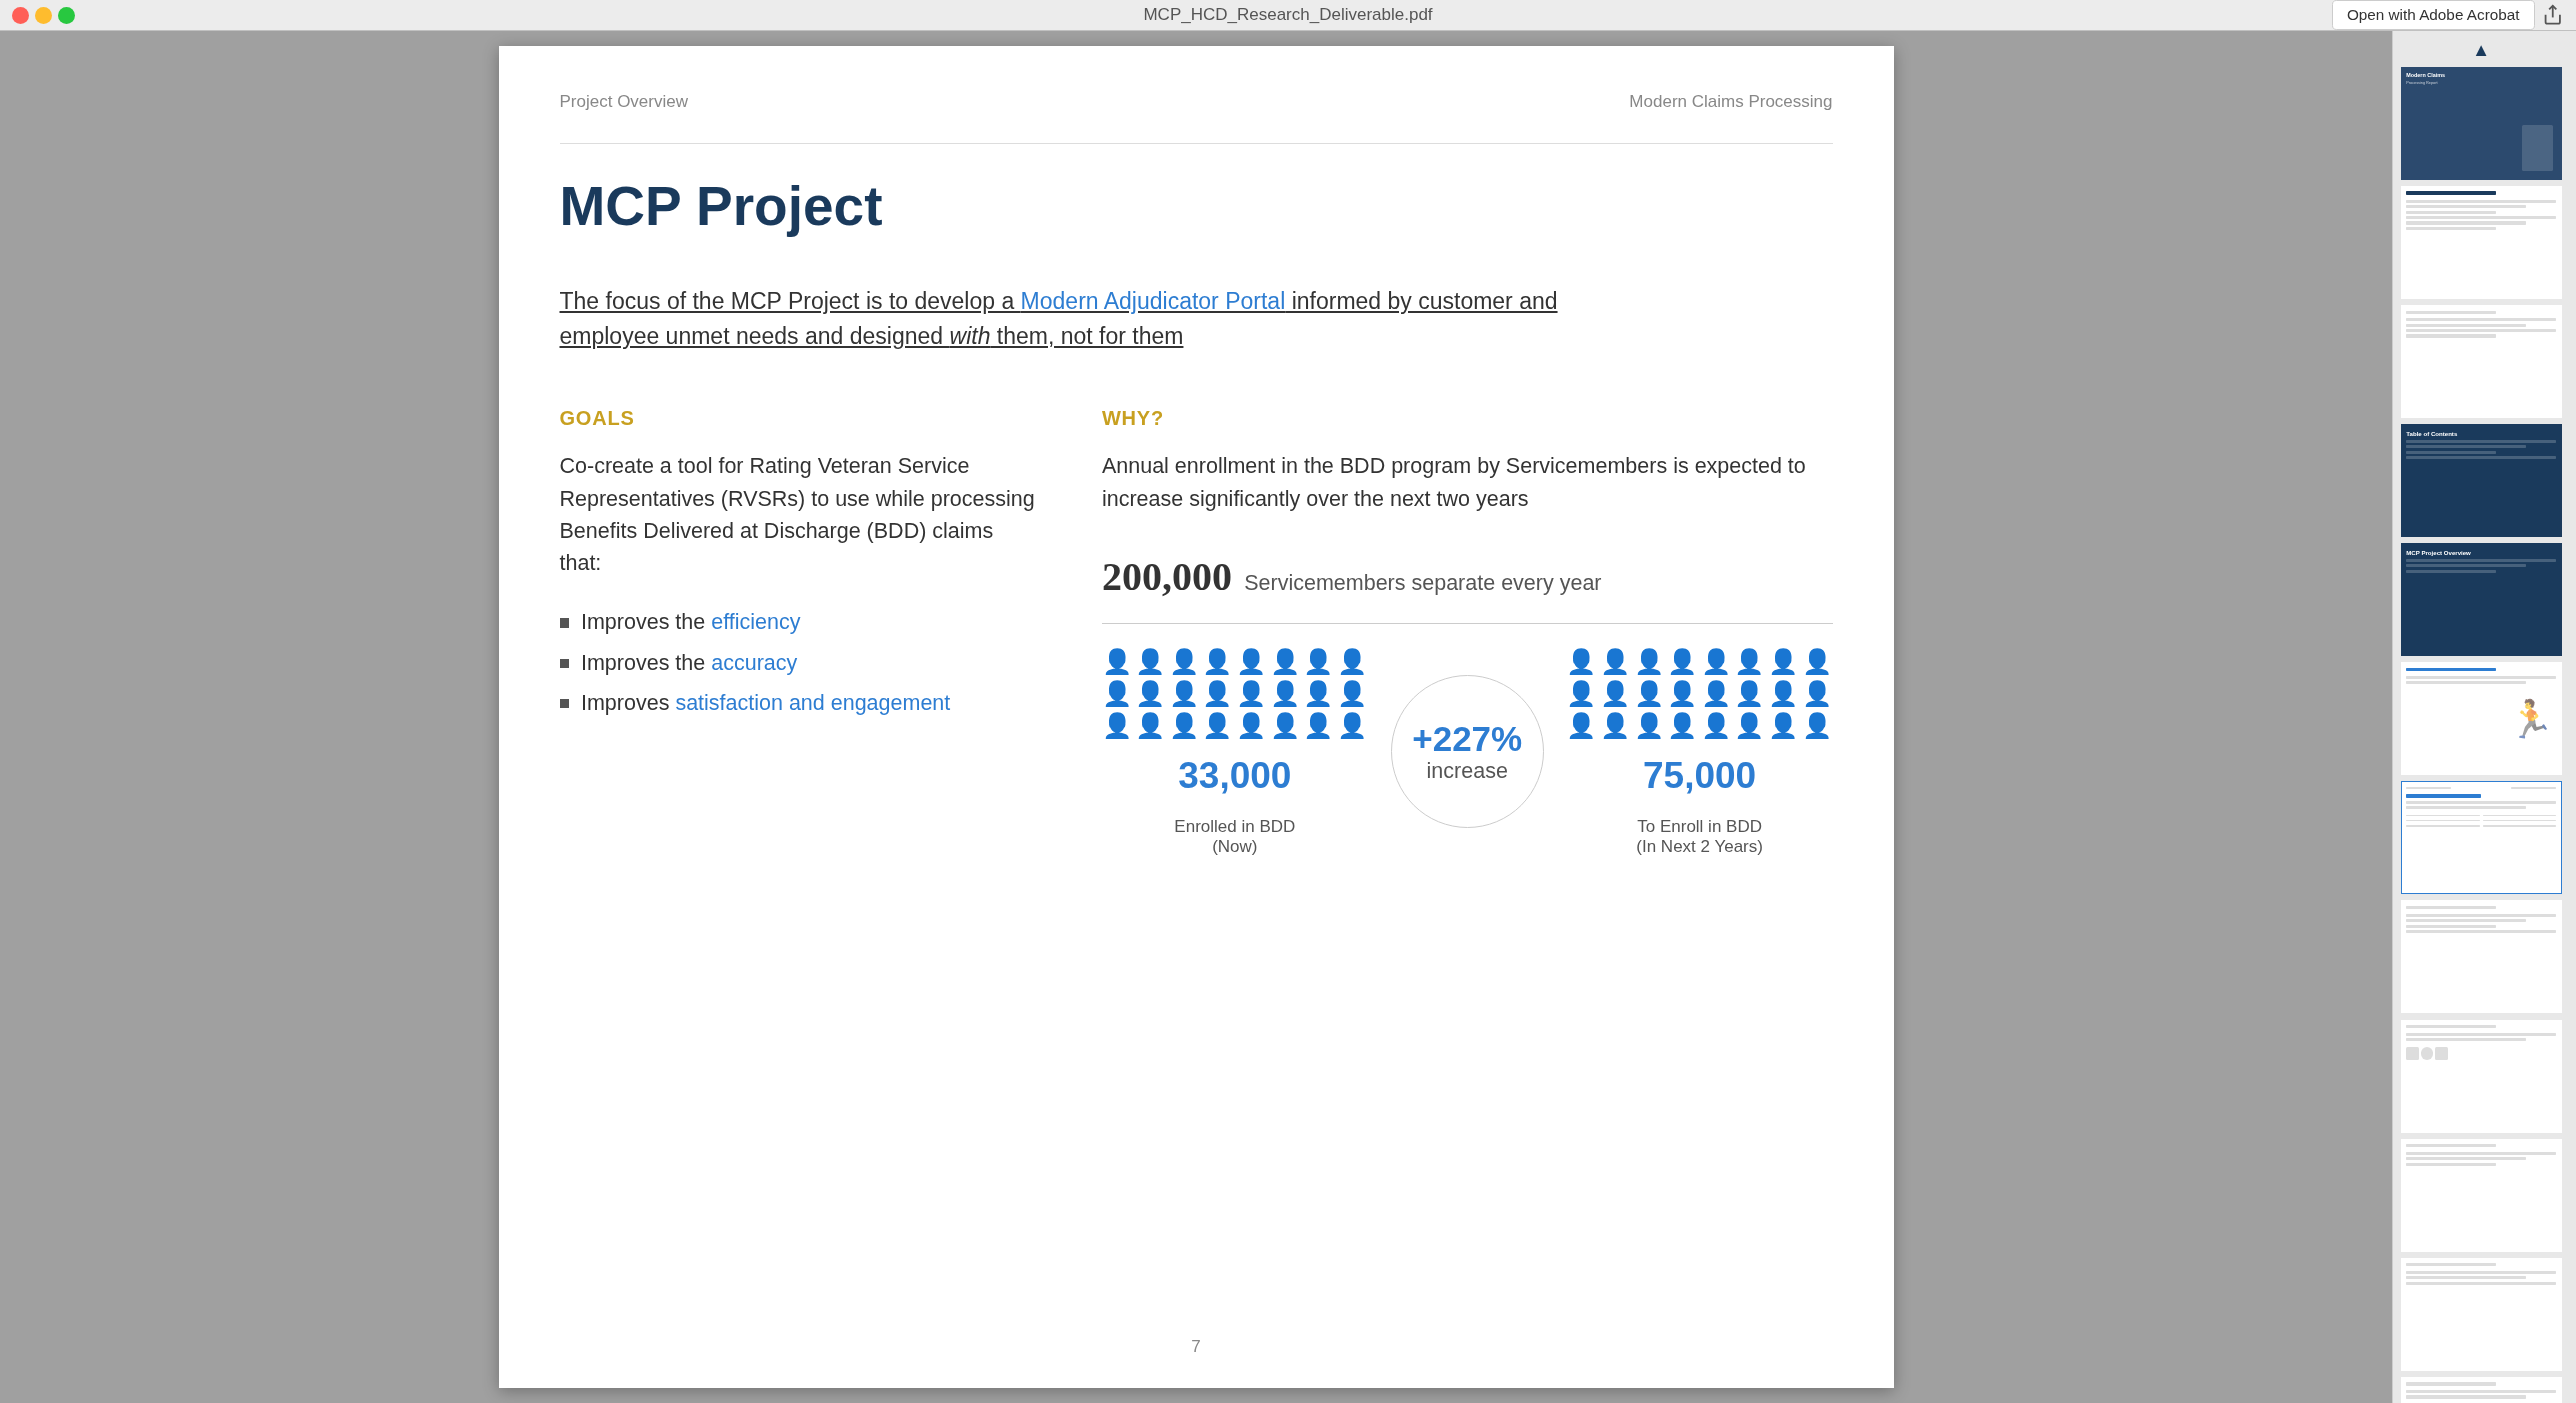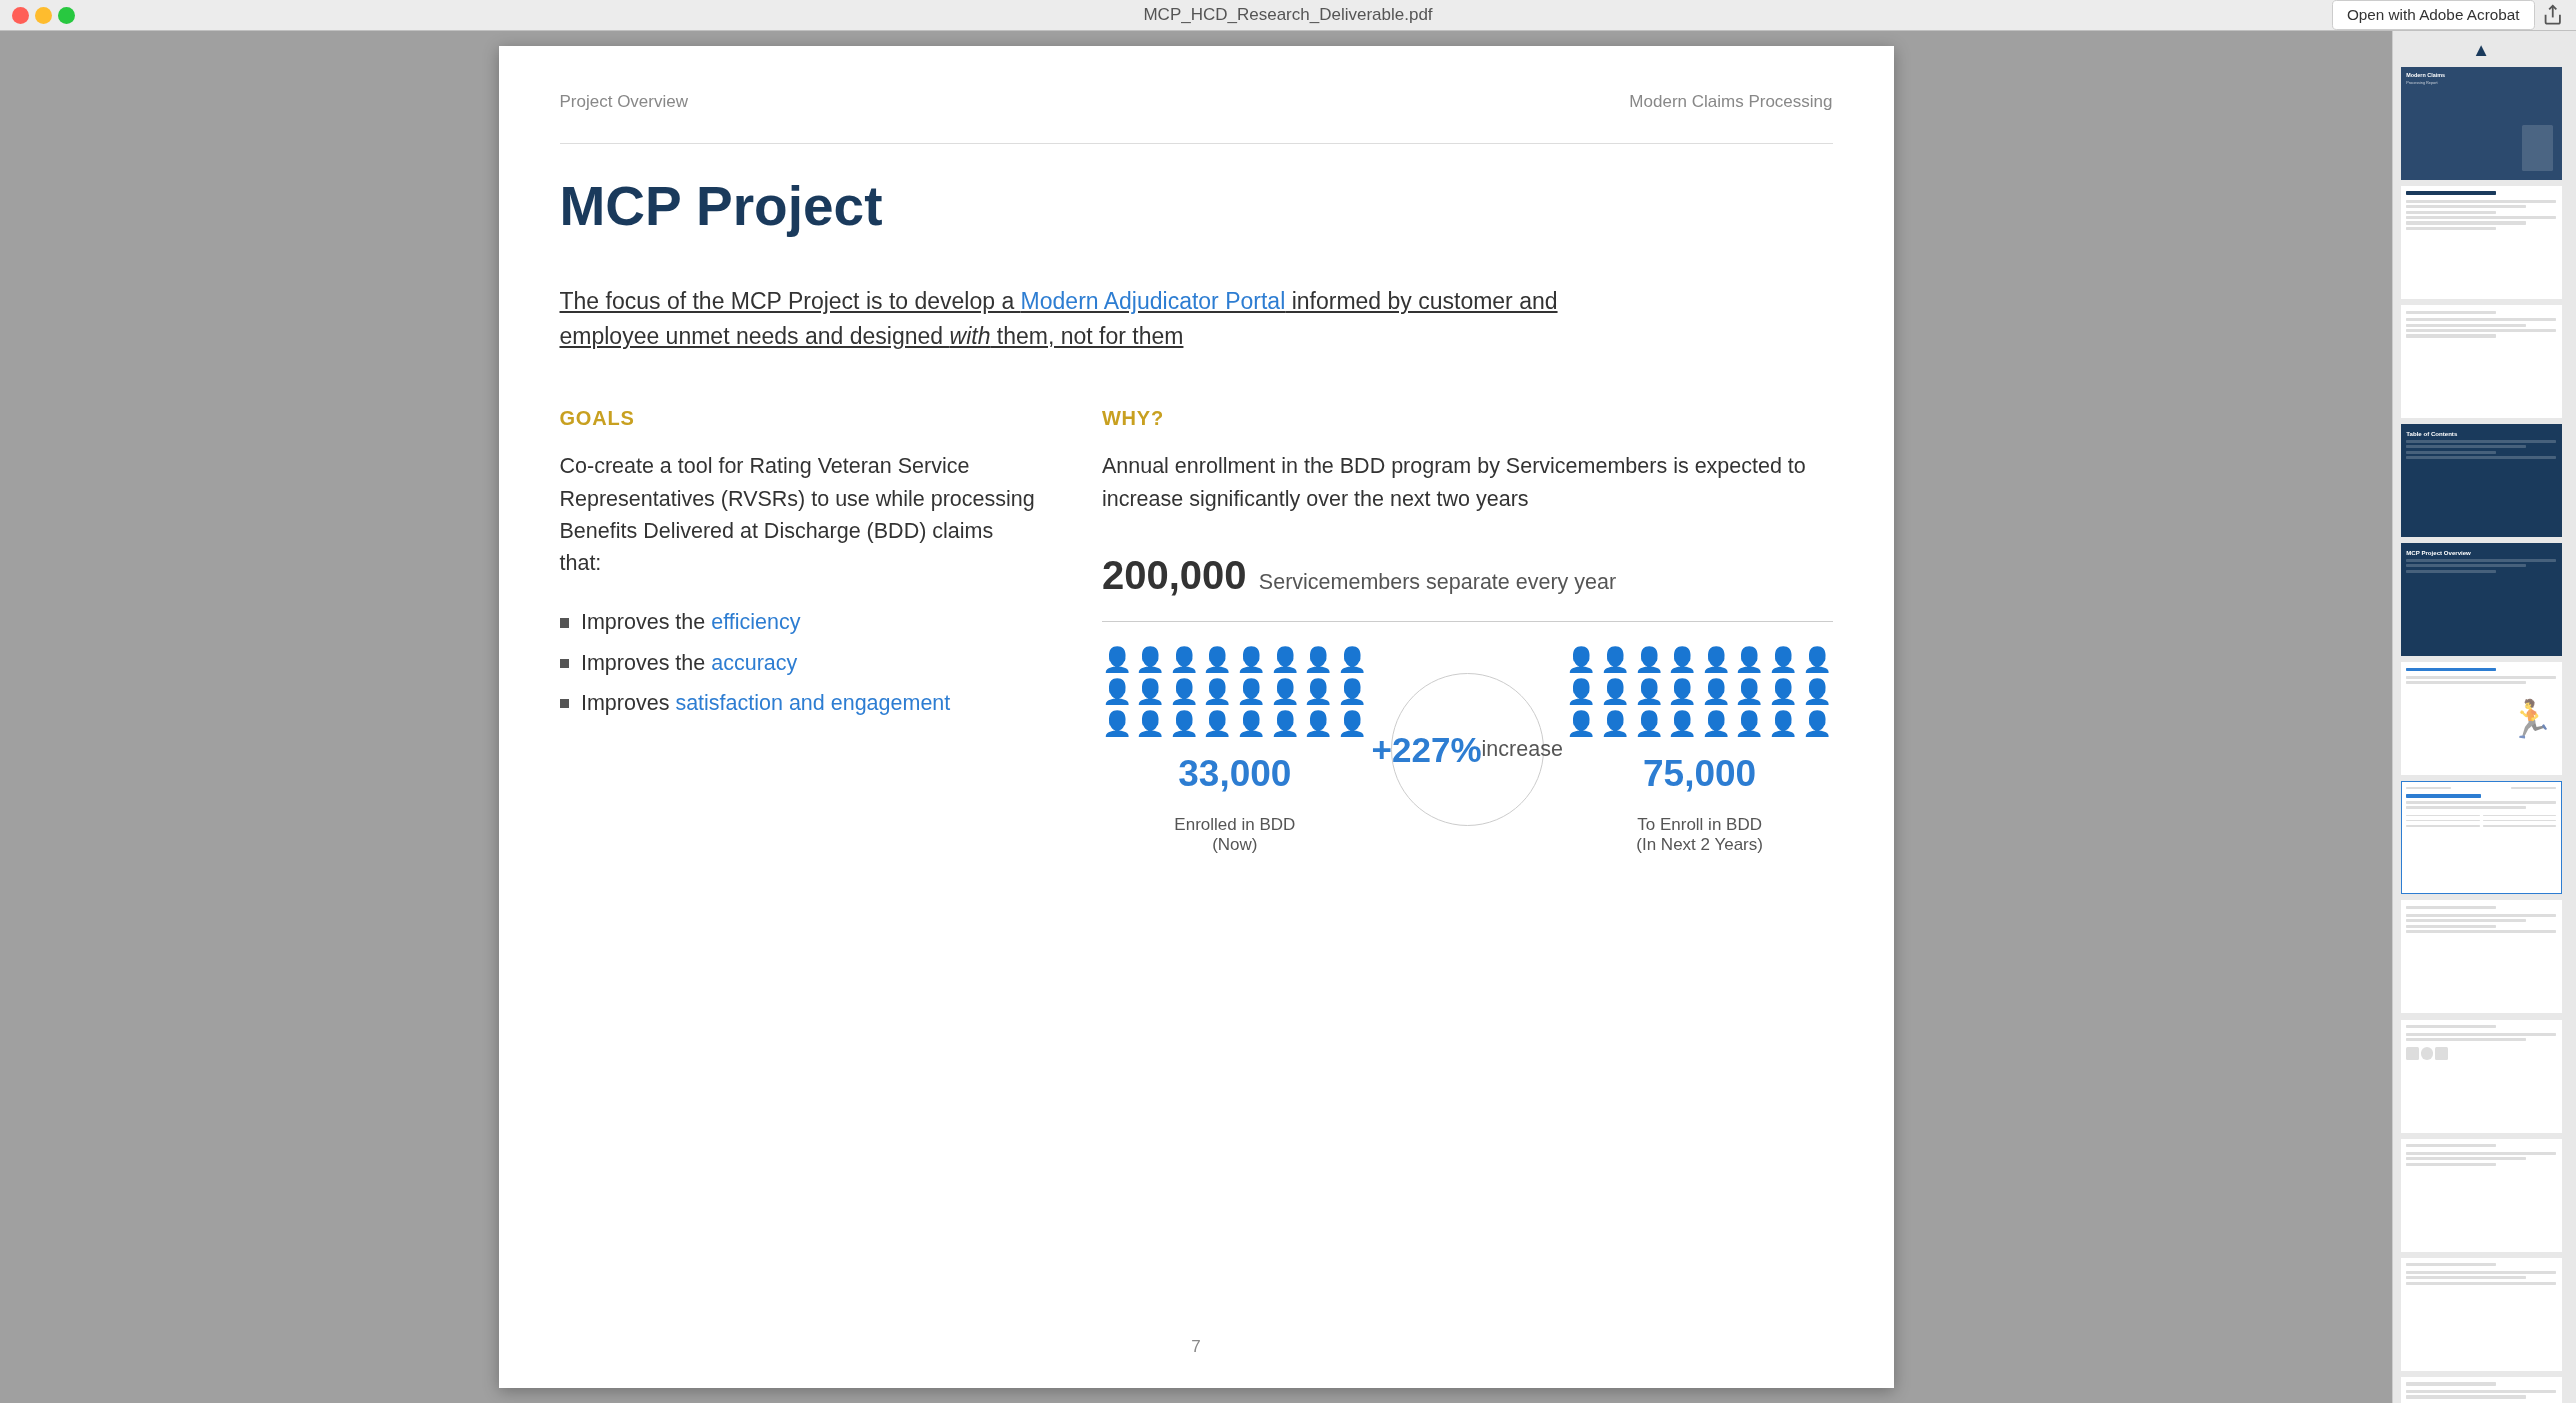--- a/index.html
+++ b/index.html
@@ -210,20 +210,21 @@
     .stats-header {
       display: flex;
       align-items: baseline;
       gap: 12.3px;
       margin-bottom: 23px;
     }
     .stats-number-large {
       font-size: 40px;
       font-weight: 700;
       color: #333;
+      font-family: Liberation Serif, serif;
     }
     .stats-label {
       font-size: 21.5px;
       color: #555;
     }
 
     
     .stats-divider {
       width: 100%;
       height: 0.8px;
@@ -264,21 +265,21 @@
       margin-top: 12px;
     }
 
     
     .circle-badge {
       width: 153px;
       height: 153px;
       border-radius: 50%;
       border: 1.5px solid #ccc;
       display: flex;
-      flex-direction: row;
+      flex-direction: column;
       align-items: center;
       justify-content: center;
       flex-shrink: 0;
     }
     .circle-badge-number {
       font-size: 35px;
       font-weight: 700;
       color: #2d7dd2;
     }
     .circle-badge-label {

